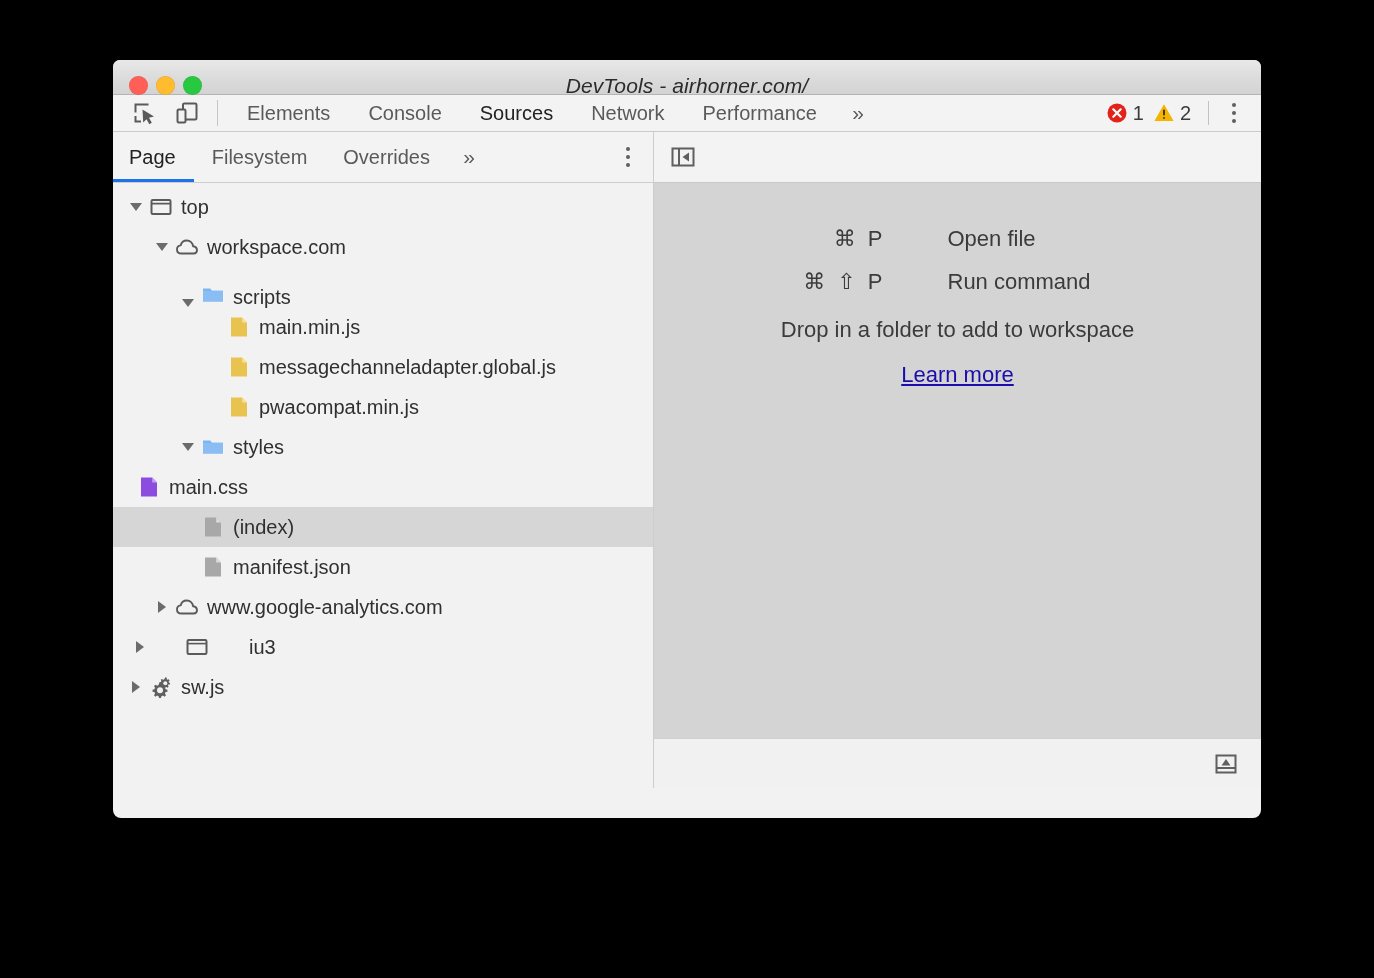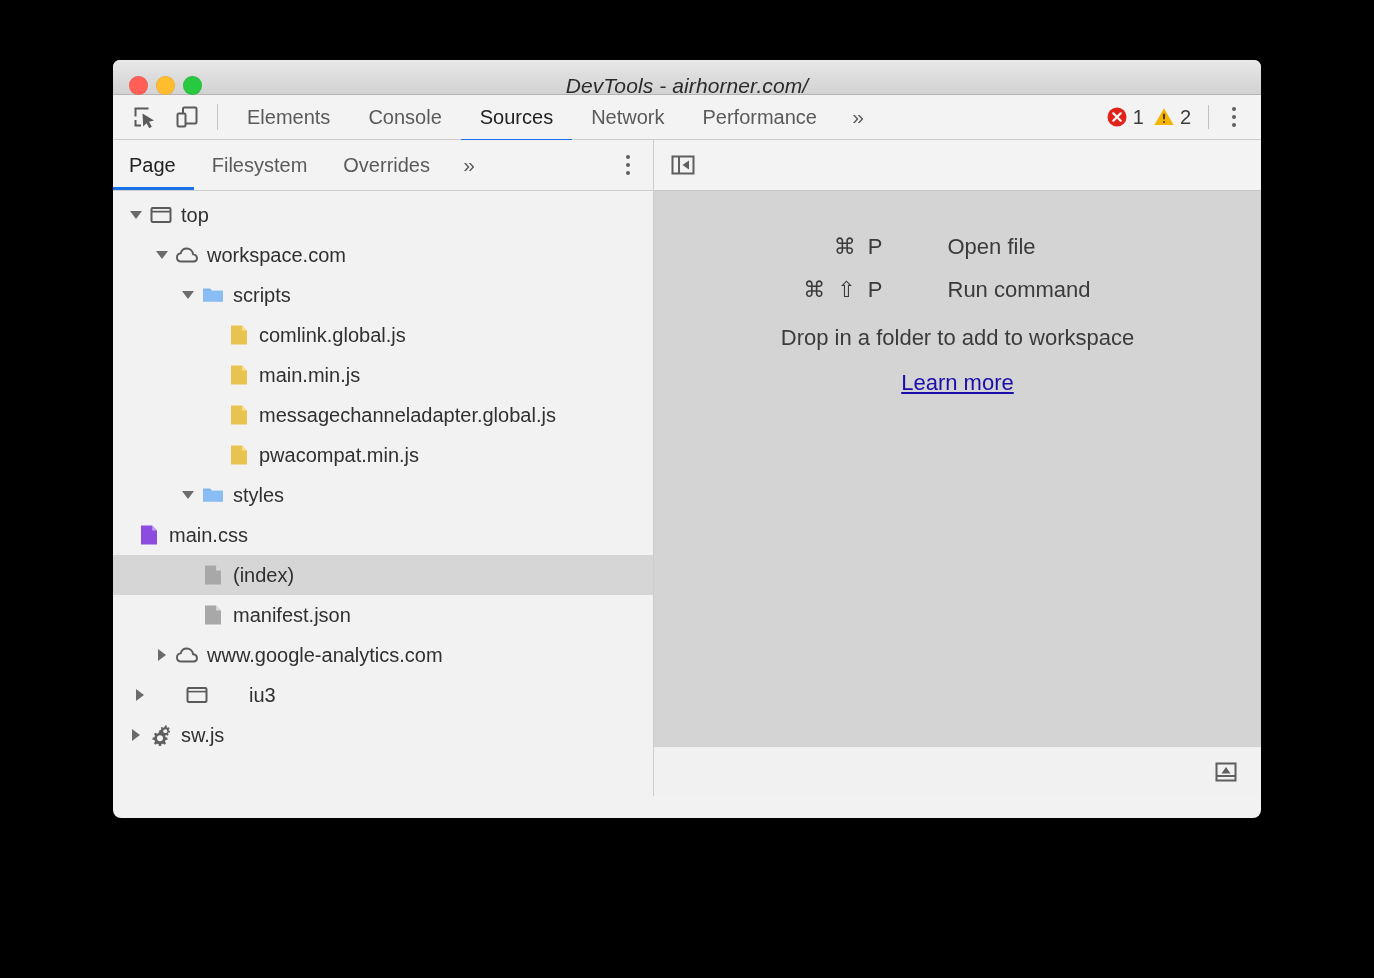--- a/index.html
+++ b/index.html
@@ -58,21 +58,21 @@
     line-height: 52px;
     text-align: center;
     font-size: 21px;
     color: #2b2b2b;
     letter-spacing: .1px;
   }
 
   
   #main-toolbar {
     position: relative;
-    height: 45px;
+    height: 37px;
     background: #f3f3f3;
     border-bottom: 1px solid #cacaca;
     display: flex;
     align-items: center;
     box-sizing: border-box;
   }
   .tbtn {
     width: 40px; height: 40px;
     display: flex; align-items: center; justify-content: center;
     flex: none;
@@ -426,41 +426,31 @@
             <span class="twisty">
               <span class="tri-down"></span>
             </span>
             <span class="ricon">
               <svg width="24" height="24" viewBox="0 0 24 24">
                 <path d="M6.6 18.5 C3.8 18.5 2 16.7 2 14.4 C2 12.3 3.6 10.6 5.7 10.4 C6.3 7.6 8.8 5.5 11.8 5.5 C15.1 5.5 17.8 8 18 11.2 C20.3 11.5 22 13.3 22 15.3 C22 17.1 20.6 18.5 18.6 18.5 Z" fill="none" stroke="#5a5a5a" stroke-width="1.9" stroke-linejoin="round"></path>
               </svg>
             </span>
             <span class="rlabel">workspace.com</span>
           </div>
-          <div class="row" style="padding-left: 64px;">
+          <div class="row" style="padding-left: 64px; align-items: flex-end;">
             <span class="twisty">
               <span class="tri-down"></span>
             </span>
             <span class="ricon">
               <svg width="24" height="24" viewBox="0 0 24 24">
                 <path d="M2 5.5 H9.2 L11 7.8 H22 V18.5 H2 Z" fill="#7cb5f0"></path>
                 <path d="M2 7.8 H22 V18.5 H2 Z" fill="#89bdf4"></path>
               </svg>
             </span>
             <span class="rlabel">scripts</span>
-          </div>
-          <div class="row" style="padding-left: 90px;">
-            <span class="twisty"></span>
-            <span class="ricon">
-              <svg width="24" height="24" viewBox="0 0 24 24">
-                <path d="M4 2.5 H15.2 L20 7.4 V21.5 H4 Z" fill="#e8c350"></path>
-                <path d="M15.2 2.5 L20 7.4 H15.2 Z" fill="#f6e39b"></path>
-              </svg>
-            </span>
-            <span class="rlabel">comlink.global.js</span>
           </div>
           <div class="row" style="padding-left: 90px;">
             <span class="twisty"></span>
             <span class="ricon">
               <svg width="24" height="24" viewBox="0 0 24 24">
                 <path d="M4 2.5 H15.2 L20 7.4 V21.5 H4 Z" fill="#e8c350"></path>
                 <path d="M15.2 2.5 L20 7.4 H15.2 Z" fill="#f6e39b"></path>
               </svg>
             </span>
             <span class="rlabel">main.min.js</span>

